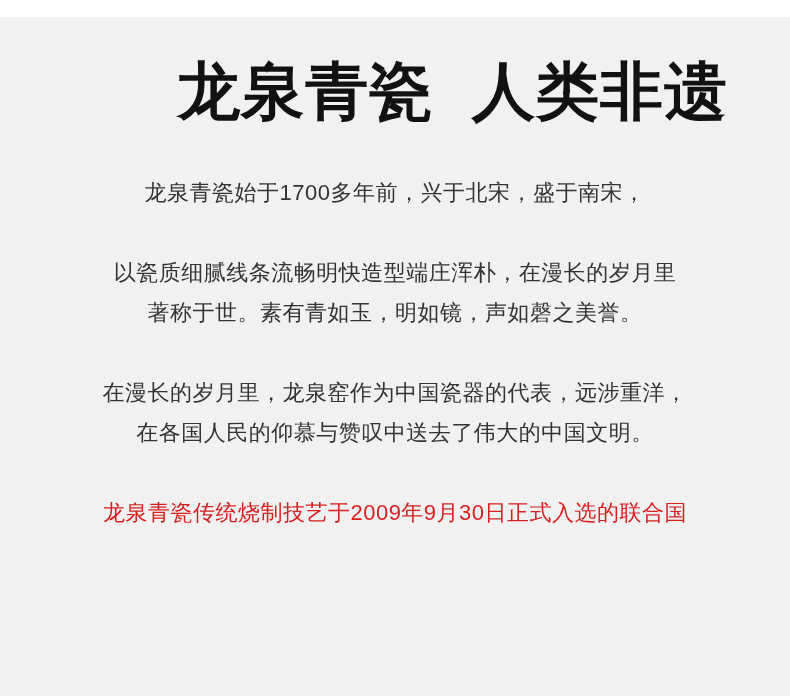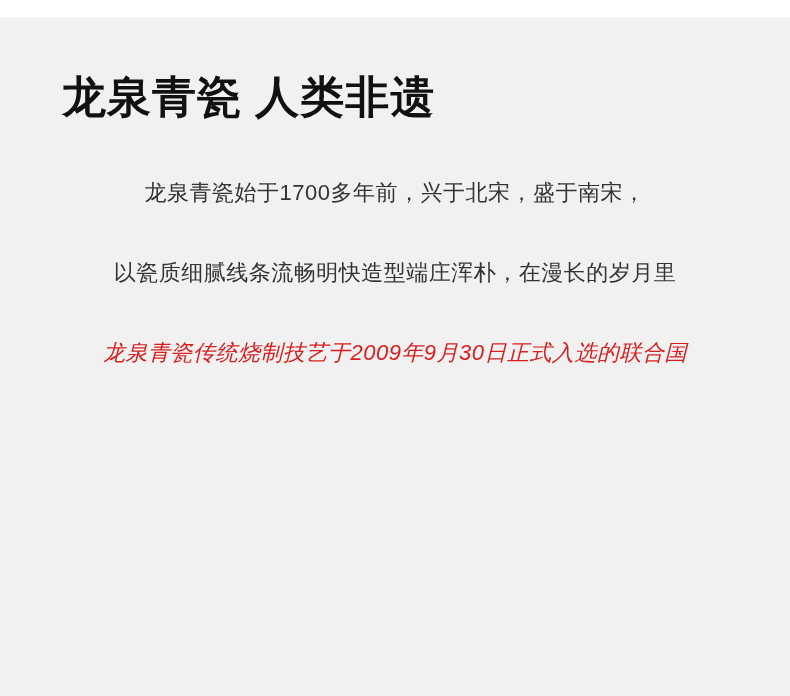--- a/index.html
+++ b/index.html
@@ -12,61 +12,63 @@
   }
   .top-strip {
     width: 790px;
     height: 17px;
     background: var(--strip, #ffffff);
   }
   .content {
     padding: 40px 62px 0 62px;
   }
   .title {
-    font-family: Liberation Sans, sans-serif;
+    font-family: Liberation Mono, monospace;
     font-weight: 700;
-    font-size: 44px;
+    font-size: 63px;
     line-height: 80px;
     letter-spacing: 1px;
     color: var(--title, #111111);
-    text-align: left;
+    text-align: right;
     margin: 0 0 36px 0;
     white-space: nowrap;
   }
   .para {
     font-size: 22px;
     line-height: 40px;
     color: var(--text, #333333);
     margin: 0 0 40px 0;
     letter-spacing: 0.5px;
     text-align: center;
   }
   .para.emphasis {
     color: var(--accent, #d81e1e);
-    font-style: italic;
   }
   .line { white-space: nowrap; }
 </style>
 </head>
 <body style="--bg: #f1f1f1; --strip: #ffffff; --title: #111111; --text: #333333; --accent: #d81e1e;">
 
 <div class="top-strip"></div>
 
 <div class="content">
 
   <h1 class="title">龙泉青瓷 人类非遗</h1>
 
   <div class="para">
     <div class="line">龙泉青瓷始于1700多年前，兴于北宋，盛于南宋，</div>
   </div>
 
   <div class="para">
     <div class="line">以瓷质细腻线条流畅明快造型端庄浑朴，在漫长的岁月里</div>
+    <div class="line">著称于世。素有青如玉，明如镜，声如磬之美誉。</div>
   </div>
 
   <div class="para">
+    <div class="line">在漫长的岁月里，龙泉窑作为中国瓷器的代表，远涉重洋，</div>
+    <div class="line">在各国人民的仰慕与赞叹中送去了伟大的中国文明。</div>
   </div>
 
   <div class="para emphasis">
     <div class="line">龙泉青瓷传统烧制技艺于2009年9月30日正式入选的联合国</div>
   </div>
 
 </div>
 
 </body></html>

